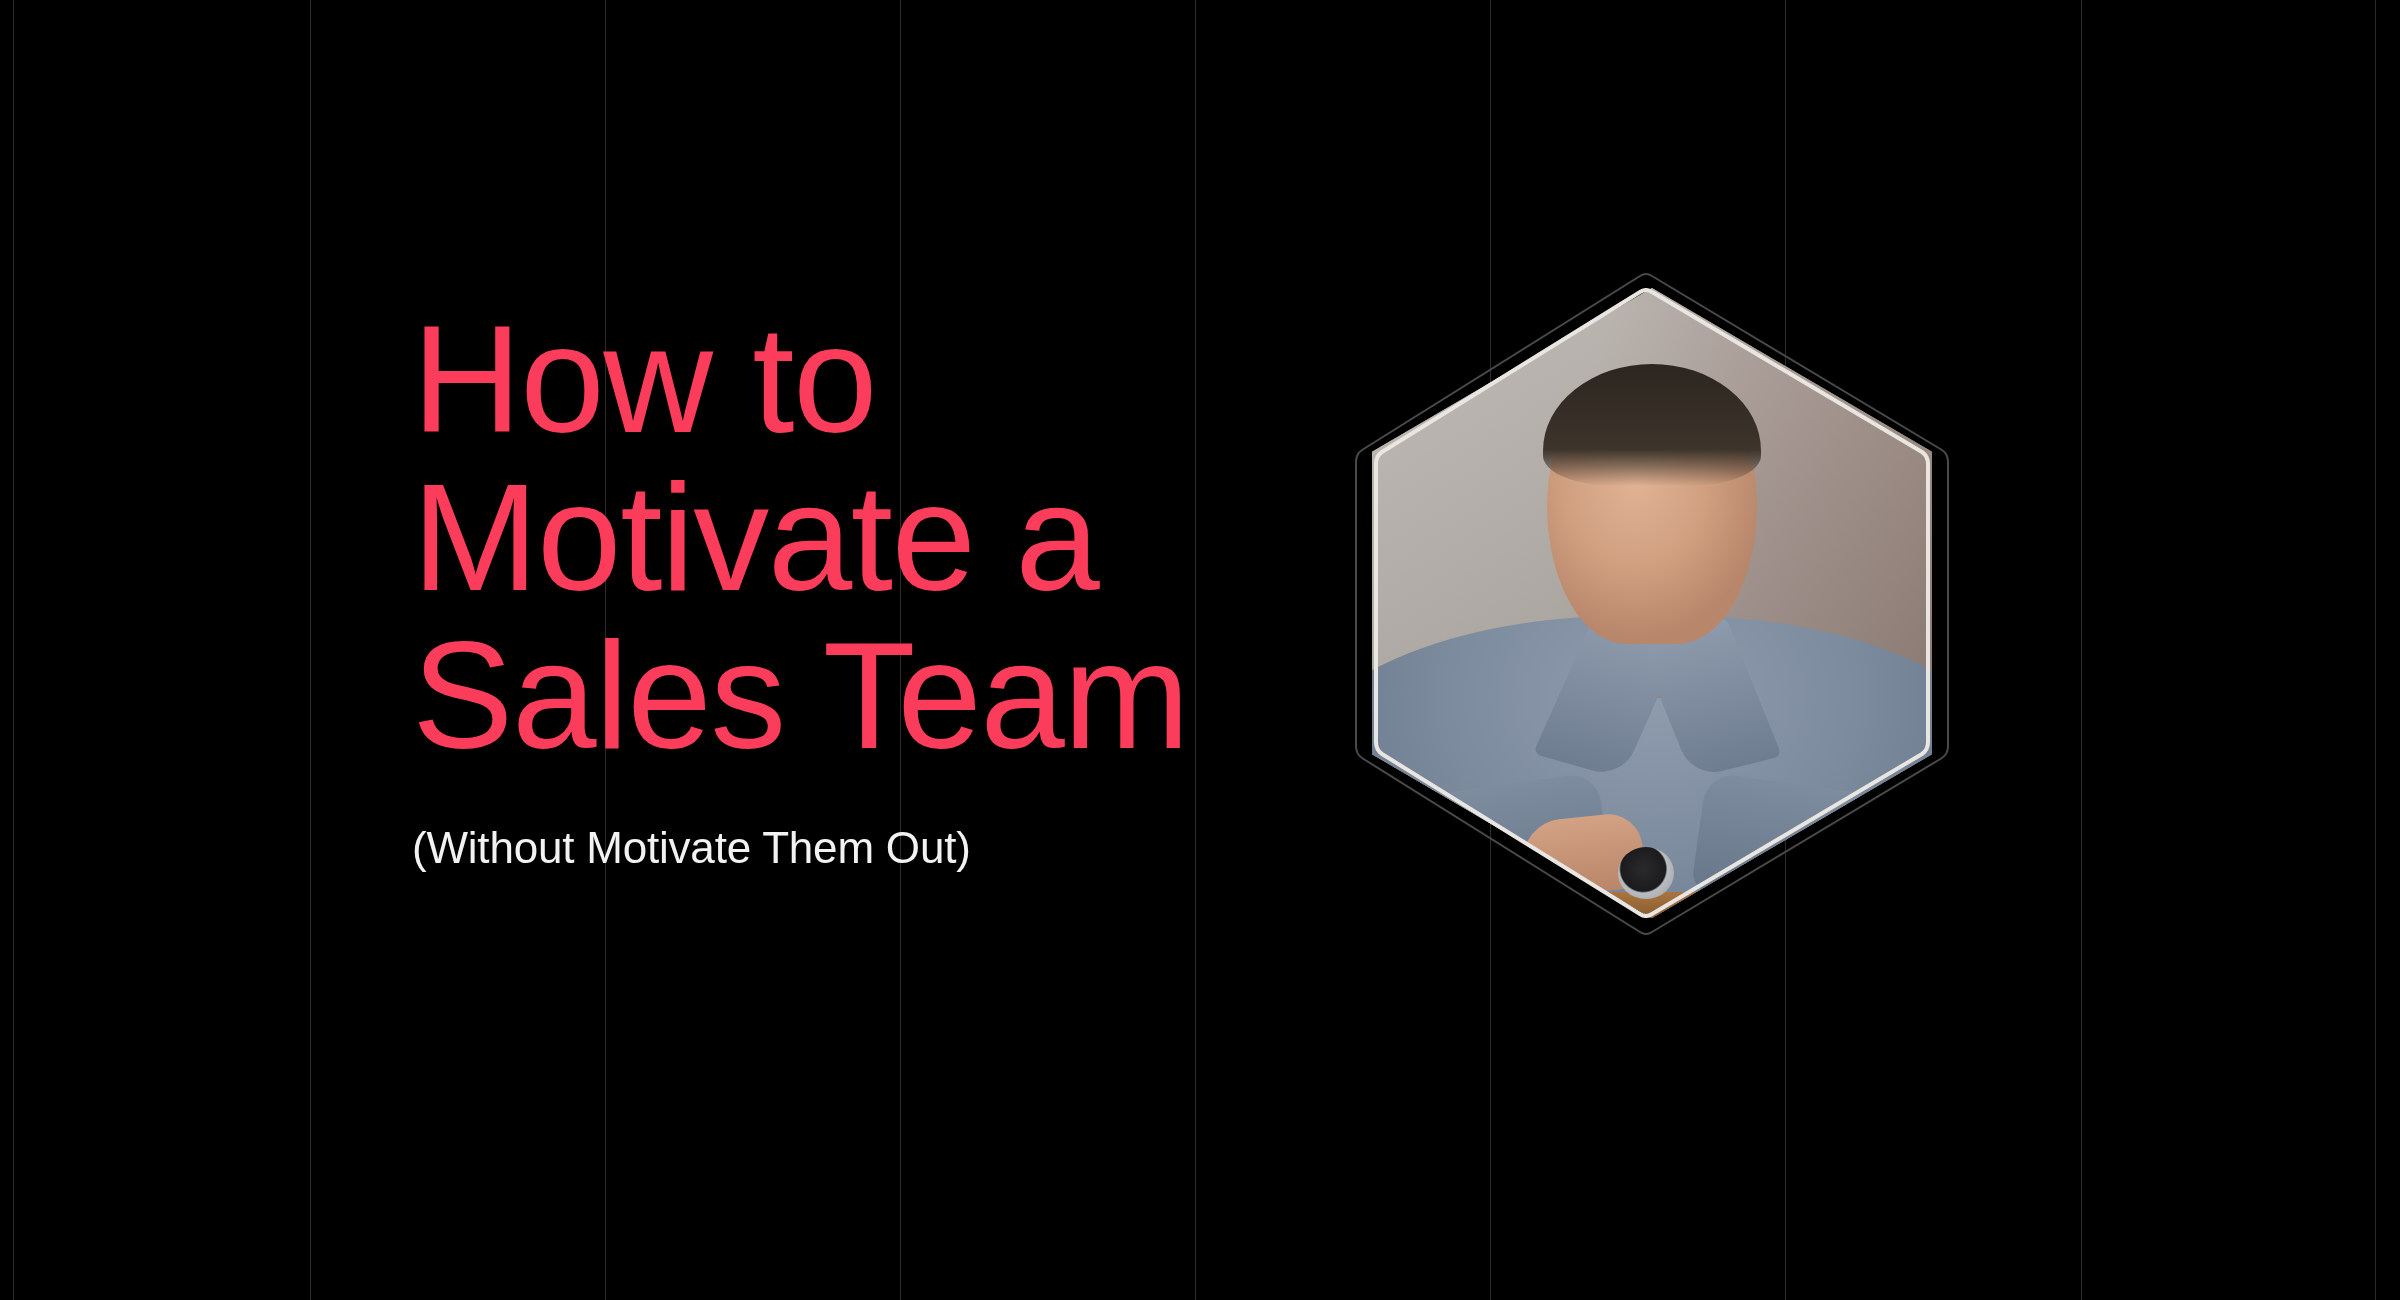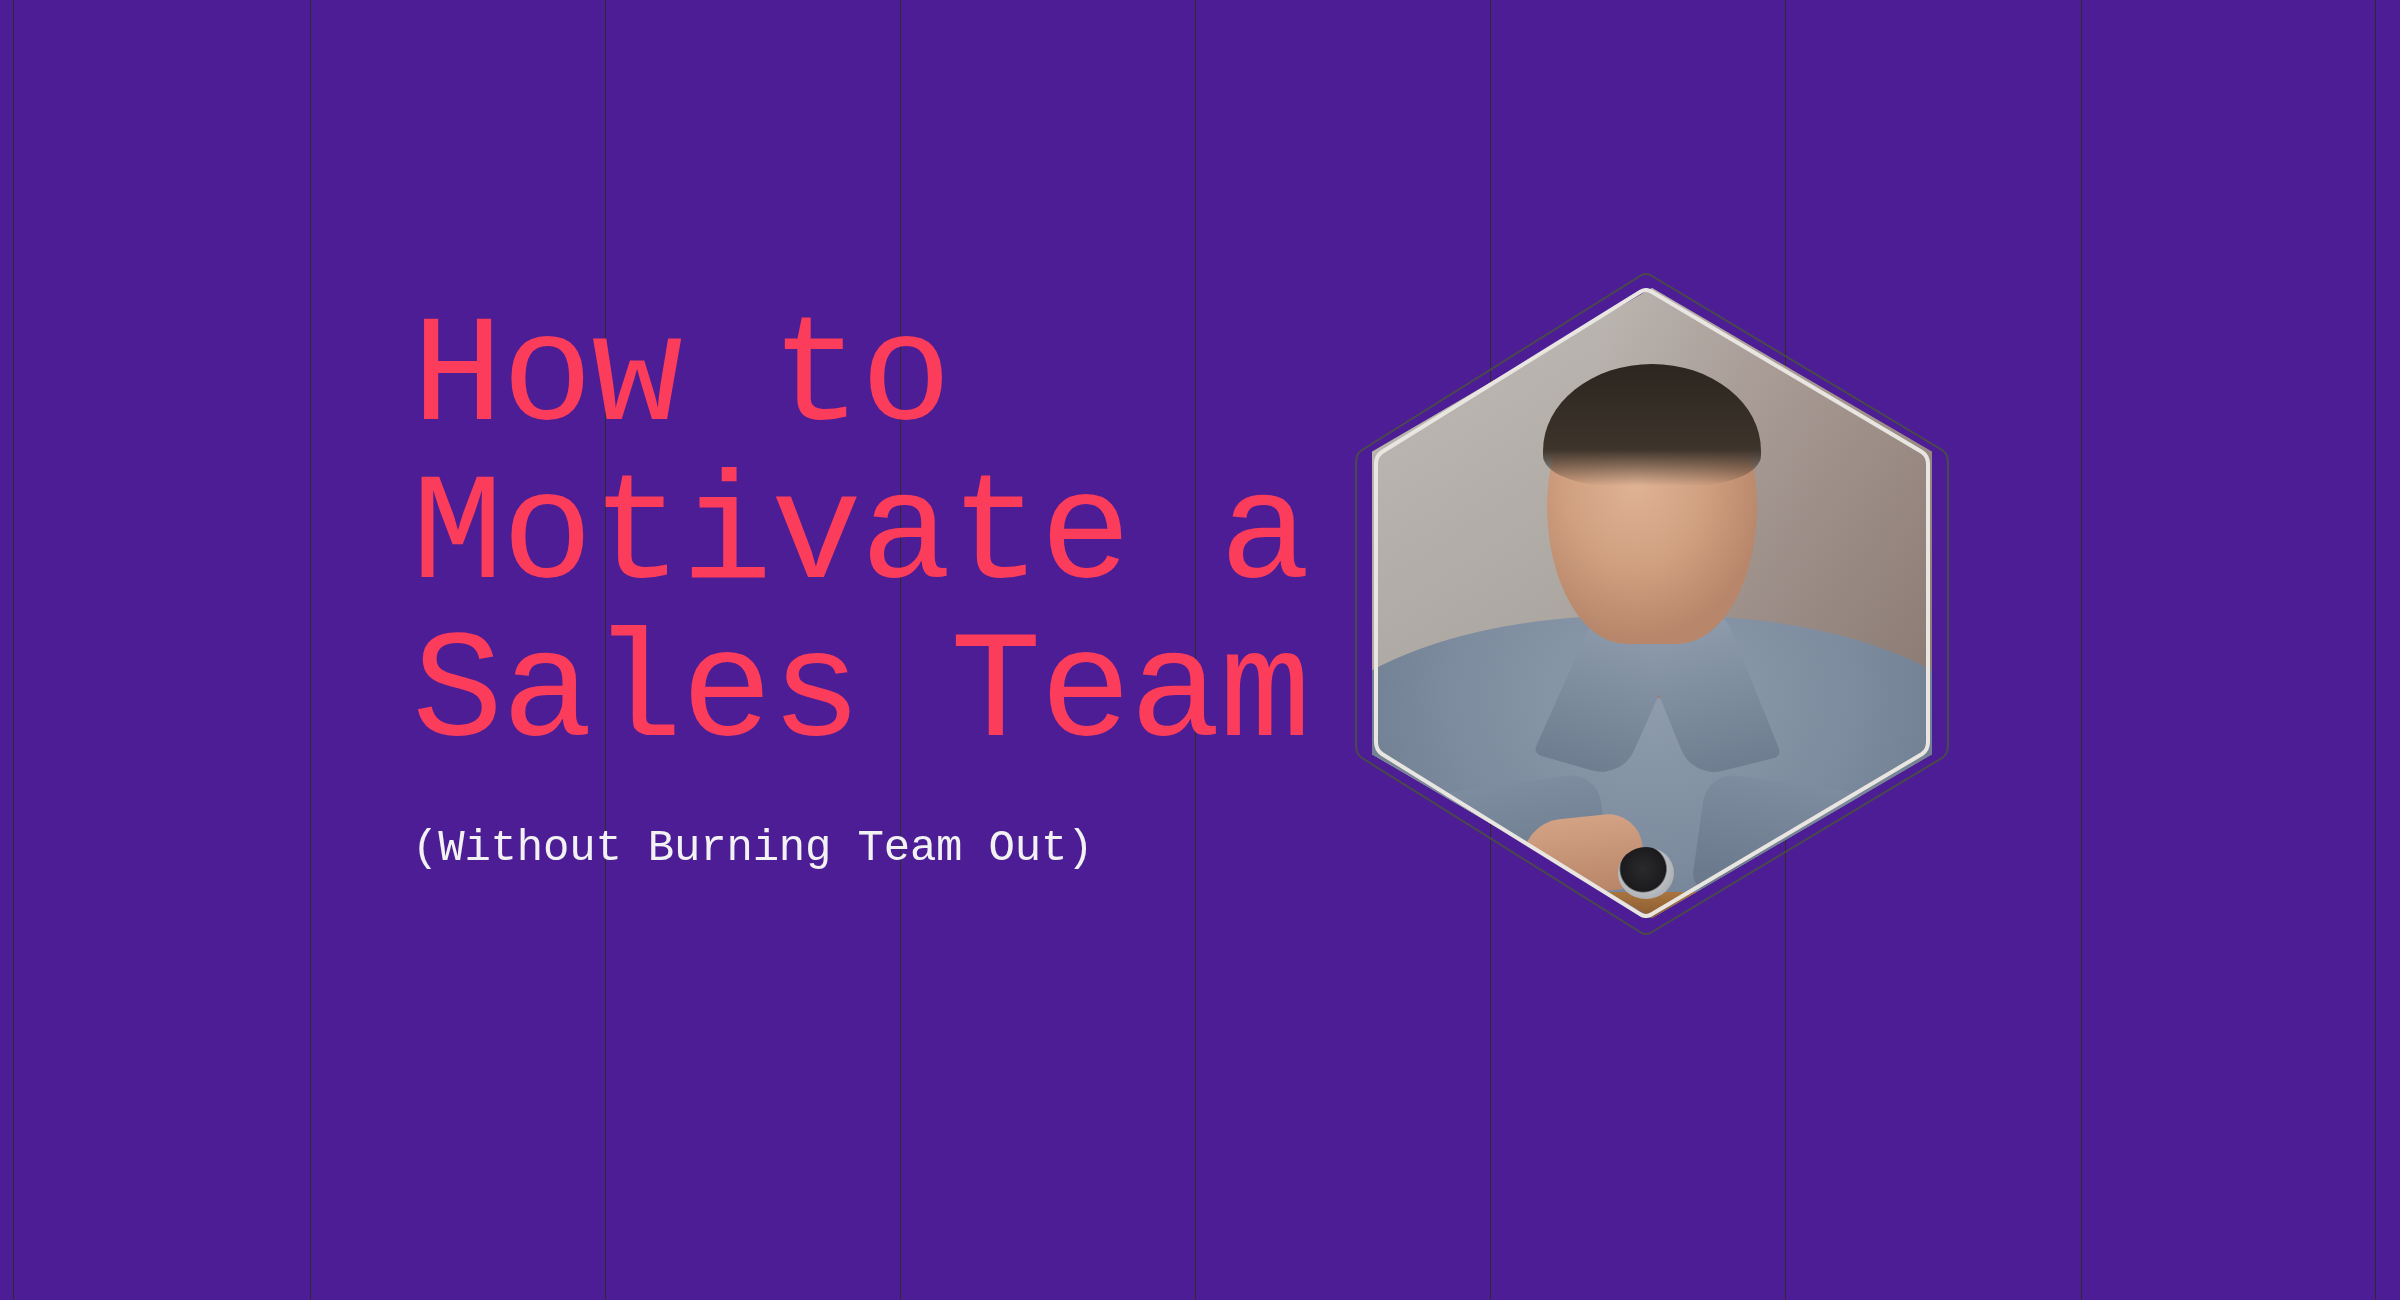--- a/index.html
+++ b/index.html
@@ -4,23 +4,23 @@
 <style>
   html, body {
     margin: 0;
     padding: 0;
     background: #1e1e1e;
   }
   #stage {
     position: relative;
     width: 2400px;
     height: 1300px;
-    background: #4c1d95;
+    background: #000000;
     overflow: hidden;
-    font-family: Liberation Mono, monospace;
+    font-family: Liberation Sans, sans-serif;
   }
 
   
   .grid-layer {
     position: absolute;
     inset: 0;
     pointer-events: none;
   }
   .grid-line {
     position: absolute;
@@ -221,21 +221,21 @@
     <div class="grid-line" style="left:1490px"></div>
     <div class="grid-line" style="left:1785px"></div>
     <div class="grid-line" style="left:2081px"></div>
     <div class="grid-line" style="left:2375px"></div>
   </div>
 
   <div class="text-block">
     <h1 class="headline">How to
 Motivate a
 Sales Team</h1>
-    <p class="subtitle">(Without Burning Team Out)</p>
+    <p class="subtitle">(Without Motivate Them Out)</p>
   </div>
 
   <div class="portrait-wrap">
 
     <div class="hex-outer-ring">
       <svg viewBox="0 0 604 668" fill="none">
         <path d="M302 6 L592 180 Q598 184 598 192 L598 476 Q598 484 592 488 L302 662 Q296 666 290 662 L12 488 Q6 484 6 476 L6 192 Q6 184 12 180 L290 6 Q296 2 302 6 Z" stroke="#4a4a4a" stroke-width="2"></path>
       </svg>
     </div>
 

